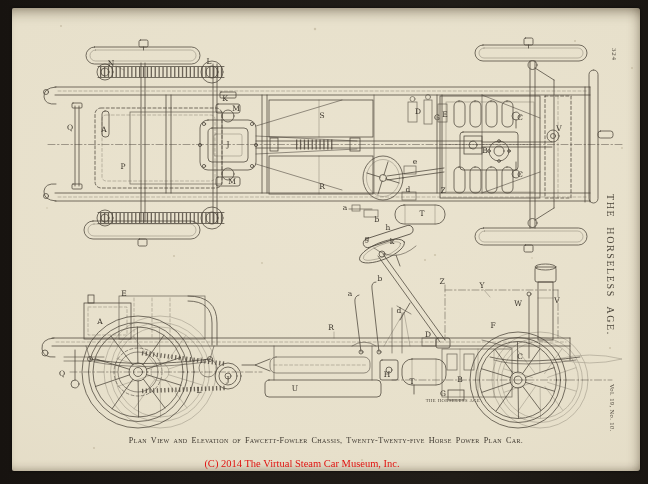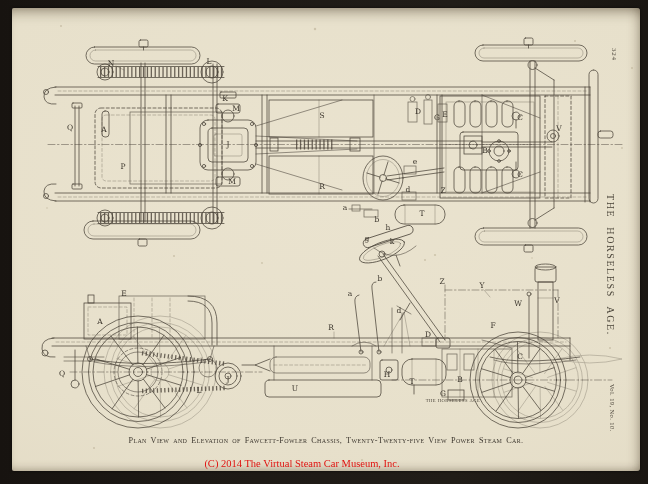--- a/index.html
+++ b/index.html
@@ -525,19 +525,19 @@
         <span class="part-label" style="left: 430px; top: 274px;">Z</span>
         <span class="part-label" style="left: 470px; top: 278px;">Y</span>
         <span class="part-label" style="left: 506px; top: 296px;">W</span>
         <span class="part-label" style="left: 545px; top: 293px;">V</span>
         <span class="part-label" style="left: 338px; top: 286px;">a</span>
         <span class="part-label" style="left: 368px; top: 271px;">b</span>
         <span class="part-label" style="left: 387px; top: 303px;">d</span>
       </div>
 
     <div class="credit">THE HORSELESS AGE</div>
-    <div class="caption">Plan View and Elevation of Fawcett-Fowler Chassis, Twenty-Twenty-five View Power Steam Car.</div>
+    <div class="caption">Plan View and Elevation of Fawcett-Fowler Chassis, Twenty-Twenty-five Horse Power Plan Car.</div>
     <div class="copyright">(C) 2014 The Virtual Steam Car Museum, Inc.</div>
     <div class="pagenum">324</div>
     <div class="masthead">THE HORSELESS AGE.</div>
     <div class="volume">Vol. 19, No. 10.</div>
   </div>
 </div>
 
 </body></html>

